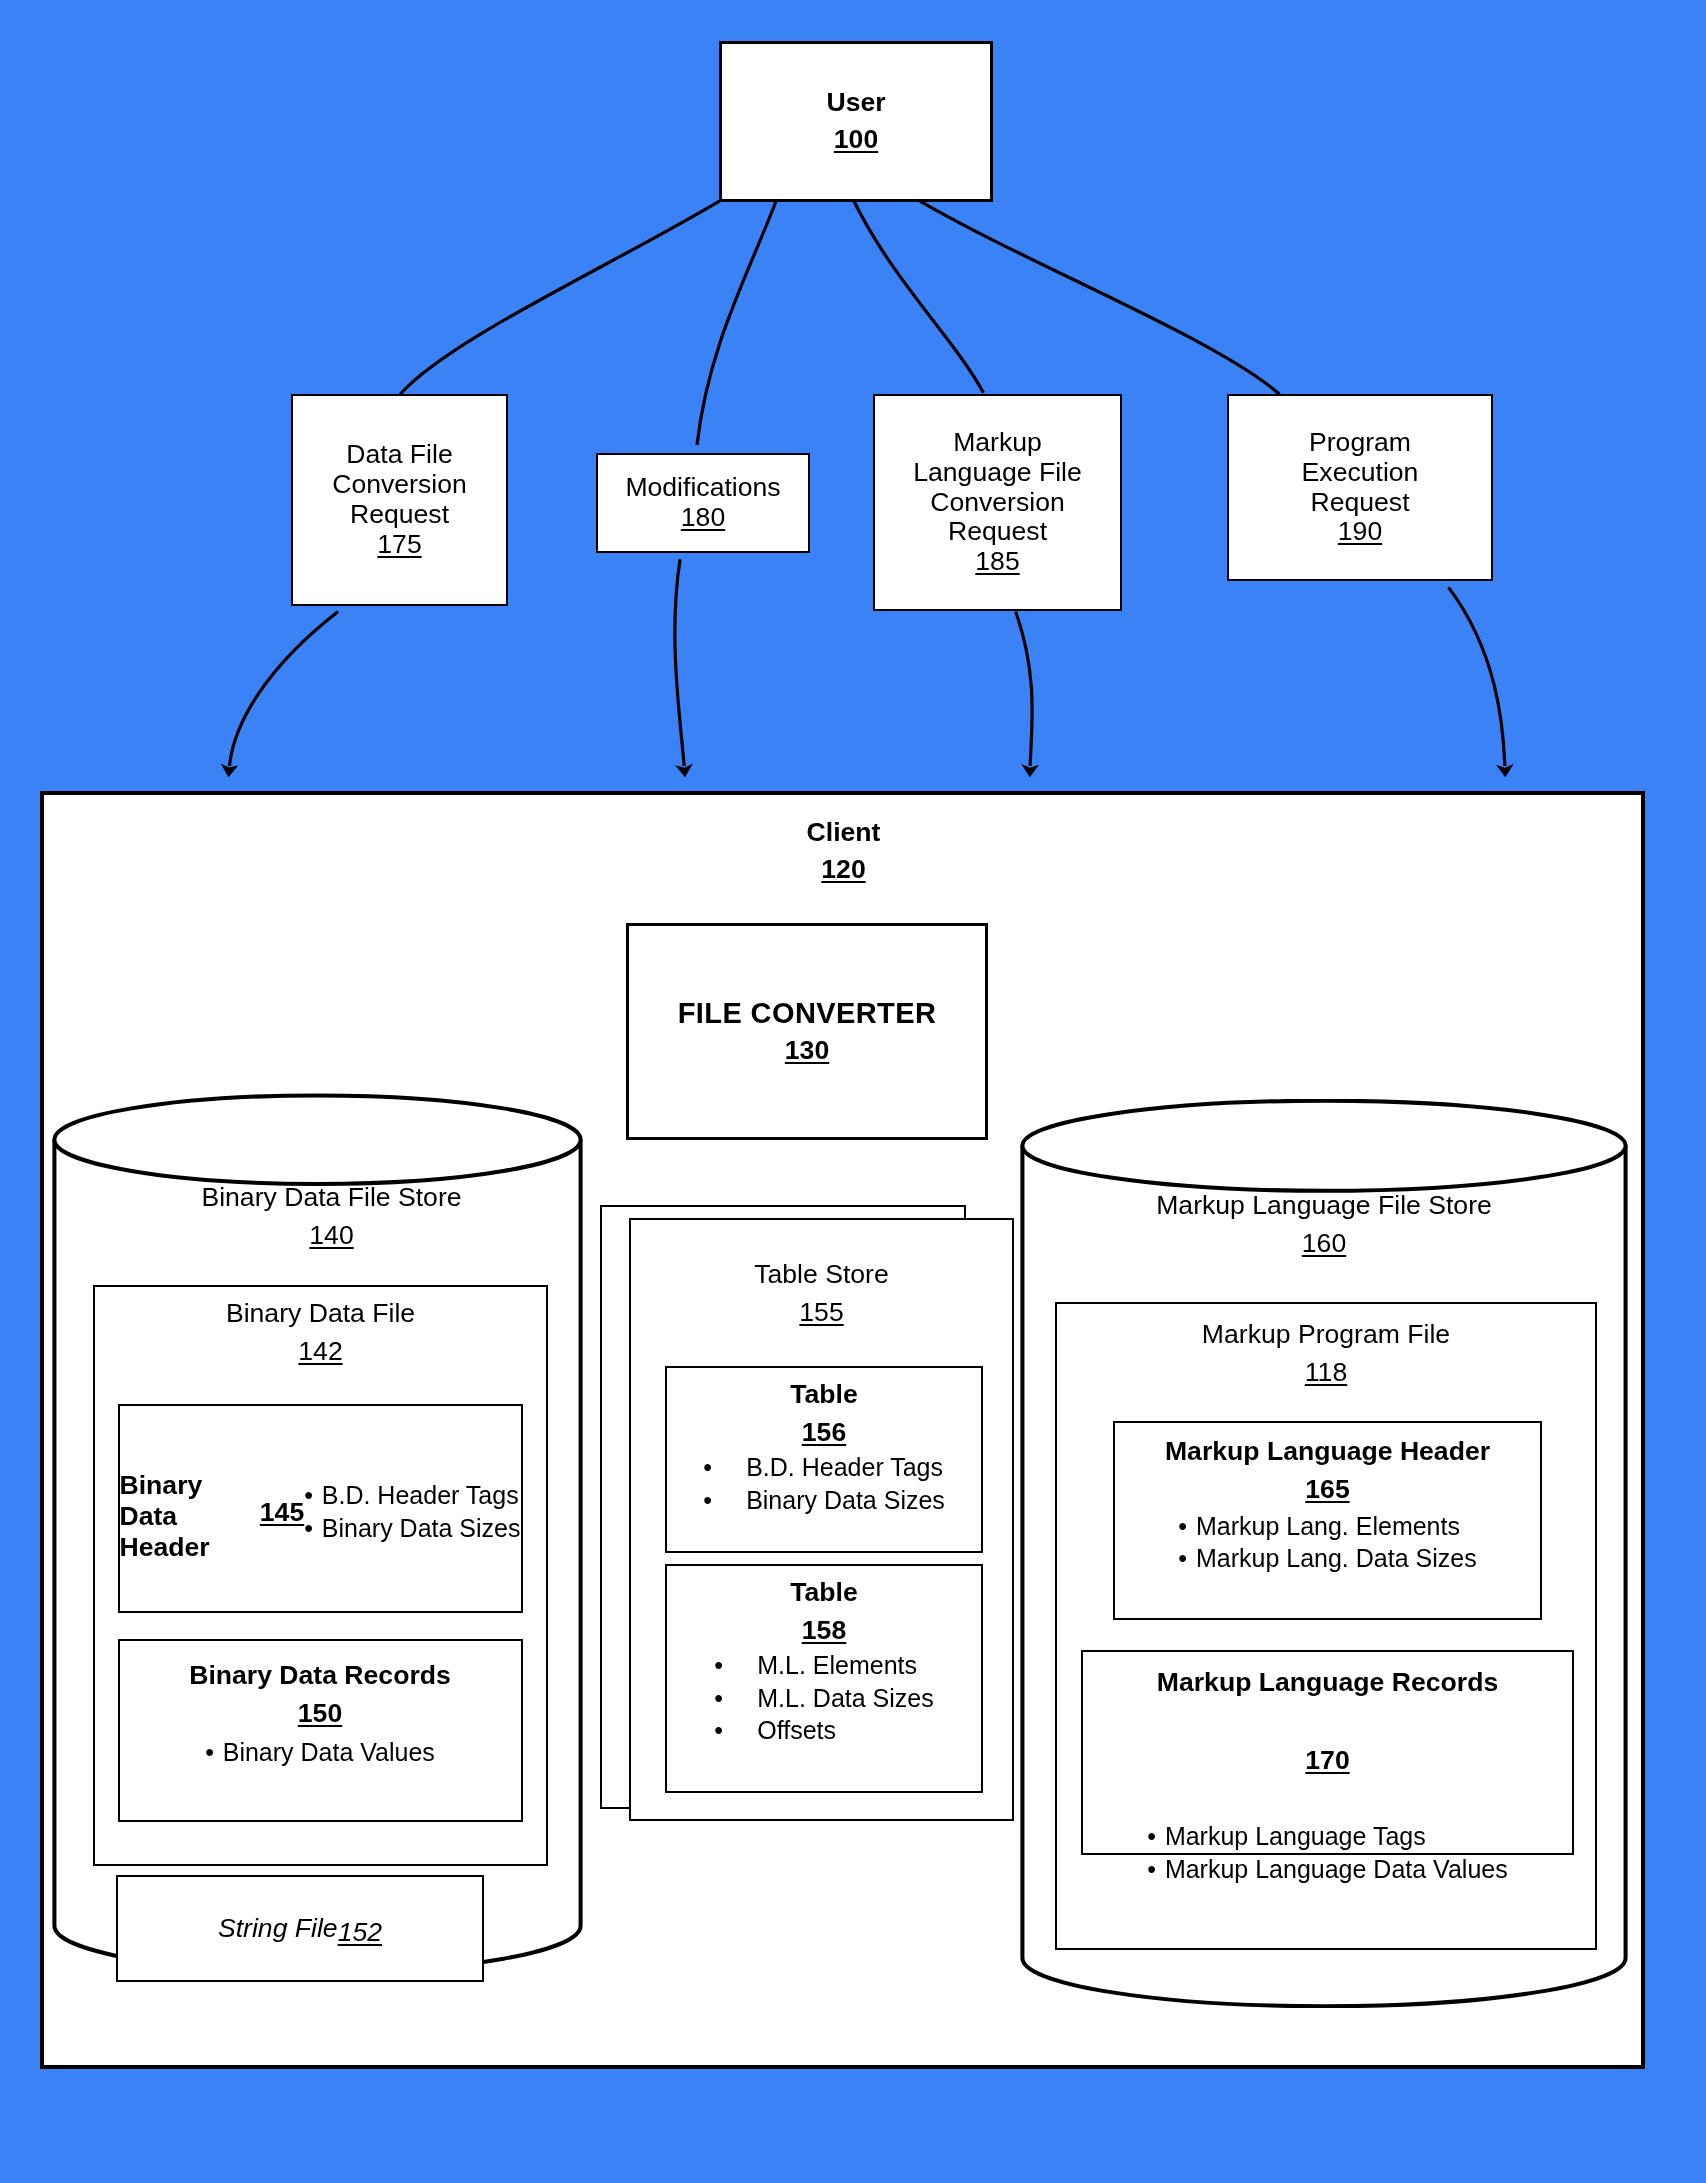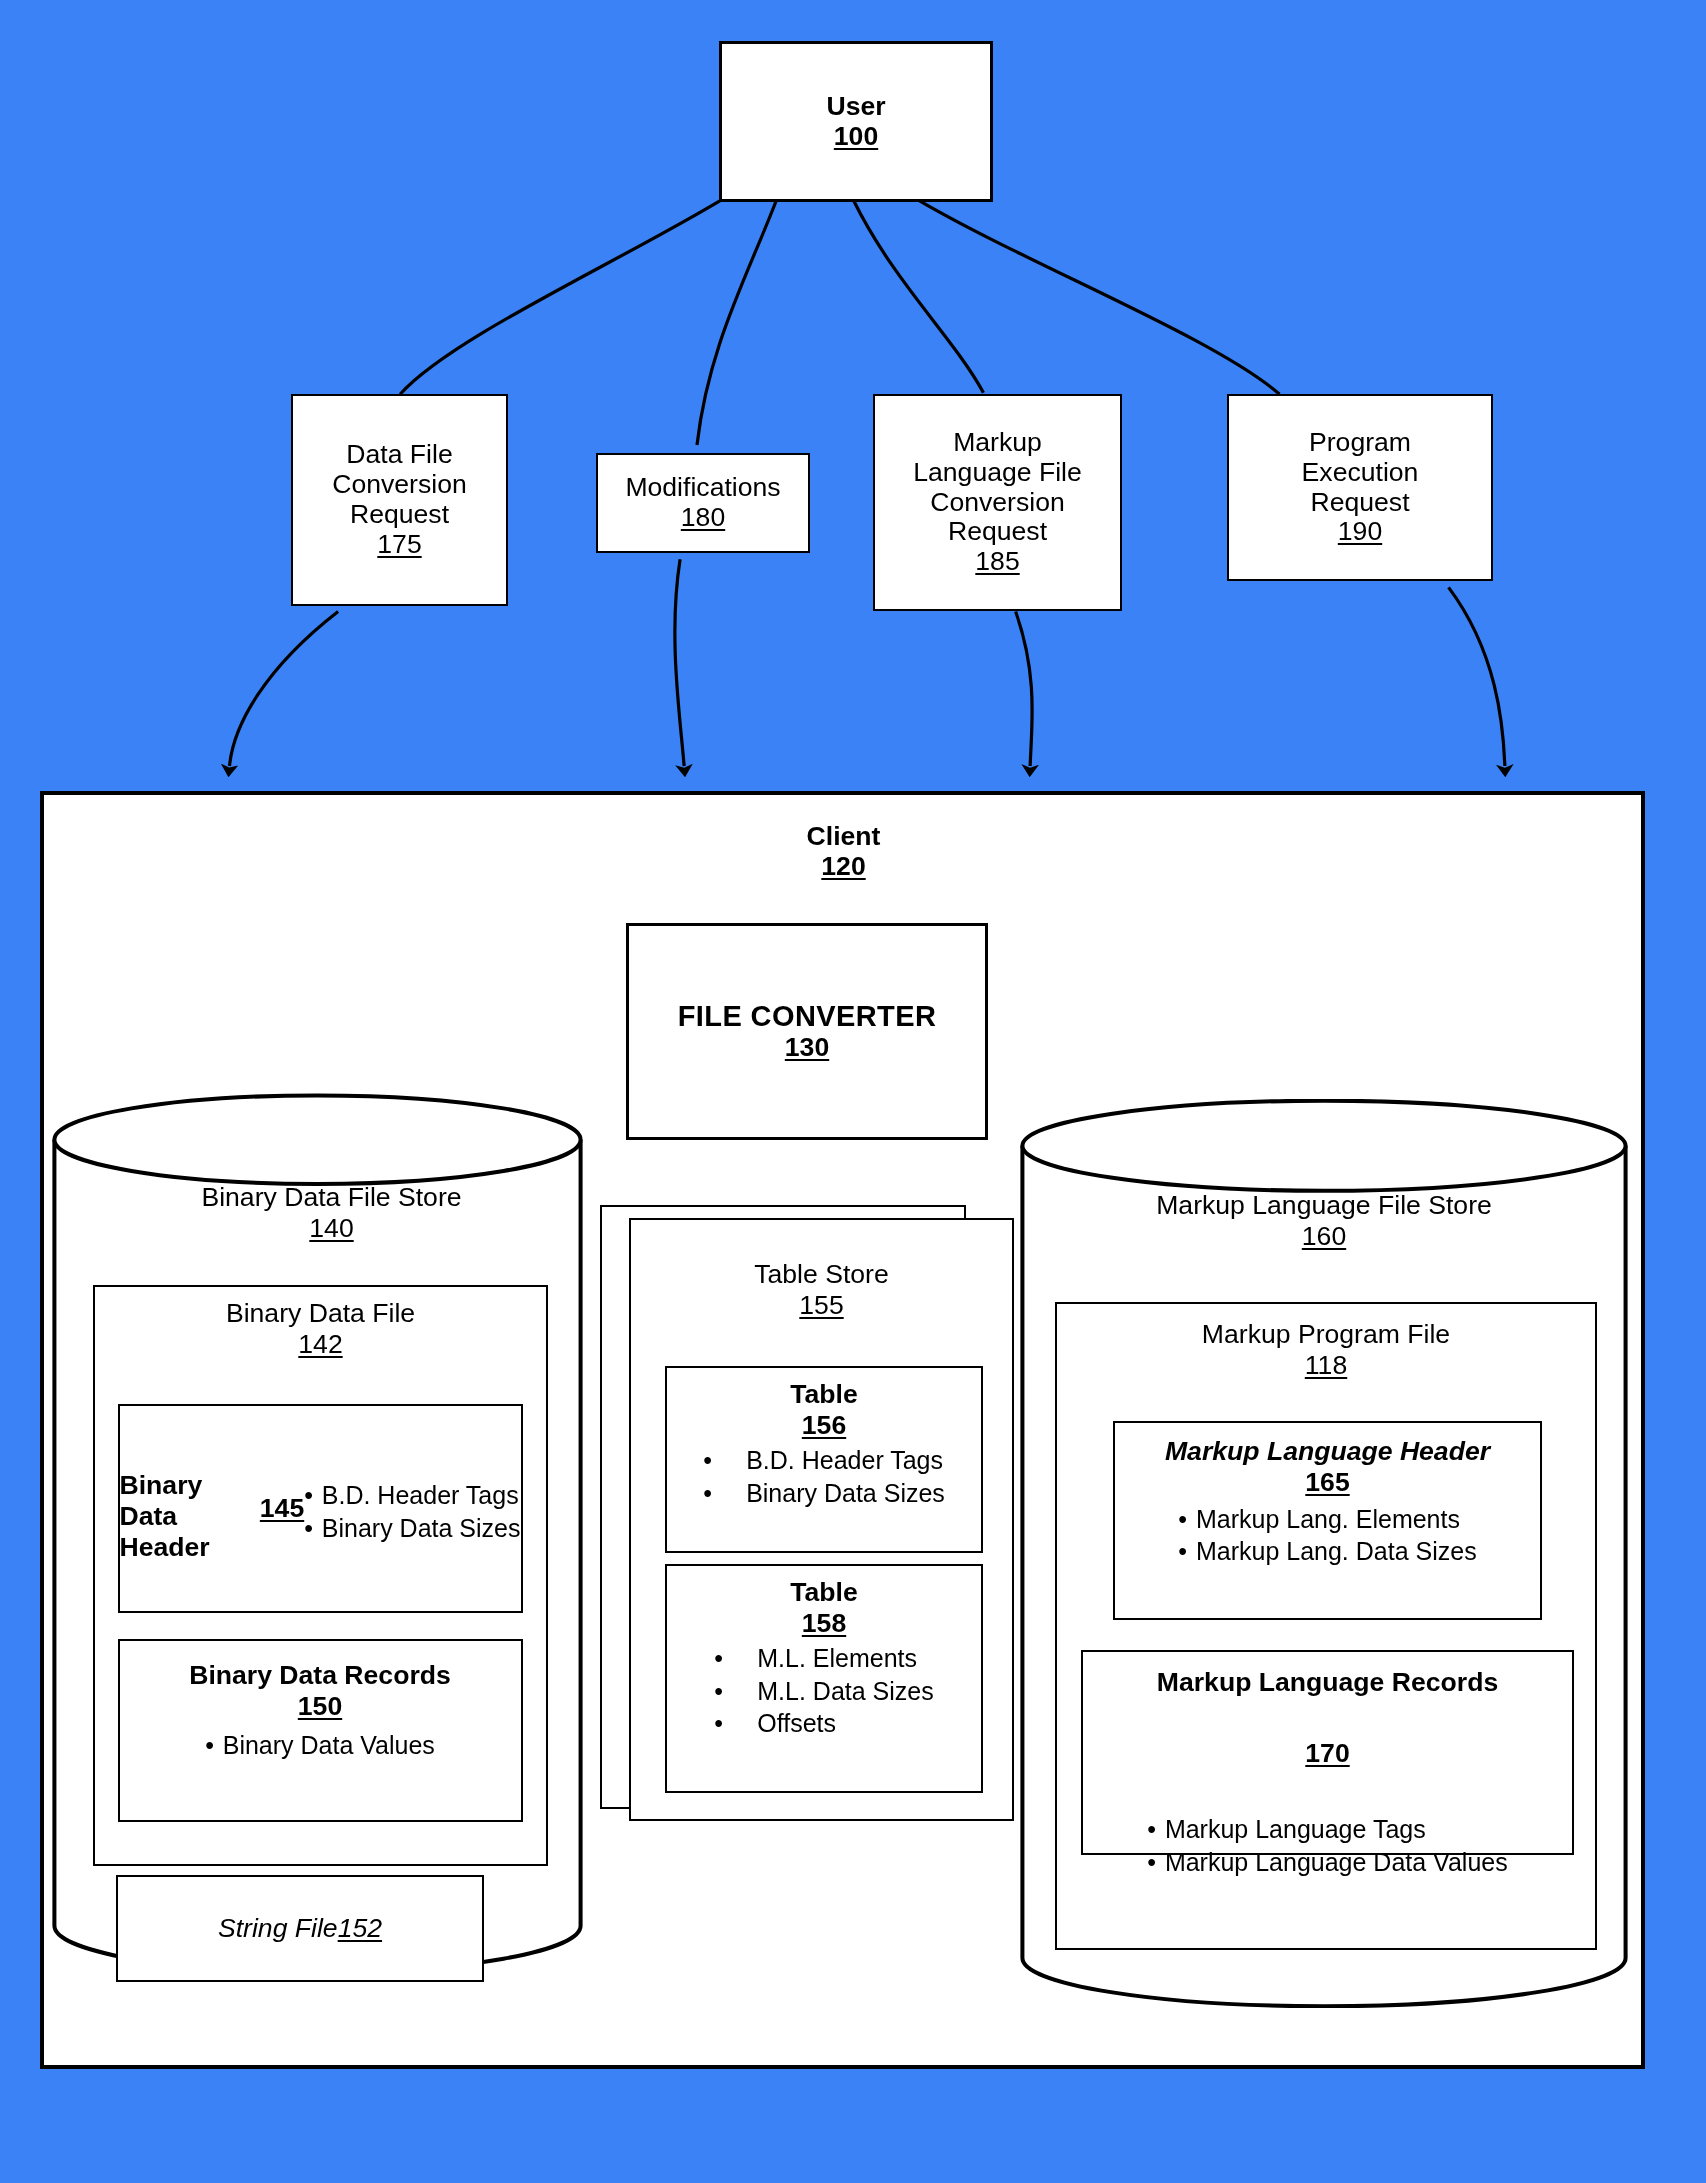--- a/index.html
+++ b/index.html
@@ -19,21 +19,21 @@
   .bullets li{font-size:25px;line-height:1.3;white-space:nowrap;}
   .bullets li::before{content:"\2022";display:inline-block;width:16px;margin-right:1.6px;}
   .bullets.wide li::before{width:43px;margin-right:0;text-align:left;}
   .cyl{position:absolute;}
   .cyl svg{position:absolute;left:0;top:0;}
   .cylbody{position:absolute;left:0;top:0;width:100%;height:100%;
            display:flex;flex-direction:column;align-items:center;}
   .stack-outer{position:absolute;border:2.4px solid #000;background:#fff;}
   .stack-inner{position:absolute;border:2.4px solid #000;background:#fff;
                display:flex;flex-direction:column;align-items:center;}
-  .cap{margin-top:0;}
+  .cap{margin-top:7px;}
 </style>
 </head>
 <body>
 
 <div id="stage">
 
   <svg id="wires" viewBox="0 0 2121 2713">
     <defs>
       <marker id="arrowThin" markerWidth="16" markerHeight="22" refX="2" refY="11" orient="auto" markerUnits="userSpaceOnUse">
         <path d="M0,0 L16,11 L0,22 L4,11 Z" fill="#000"></path>
@@ -195,21 +195,21 @@
       <div class="num cap">160</div>
     </div>
 
     <div class="bx-thin" style="position:absolute;left:35px;top:203px;width:538px;height:644px;
                 display:flex;flex-direction:column;align-items:center;background:#fff;">
       <div class="ttl" style="margin-top:14.5px;">Markup Program File</div>
       <div class="num cap">118</div>
 
       <div class="bx-thin" style="position:absolute;left:56px;top:117px;width:425px;height:195px;
                   display:flex;flex-direction:column;align-items:center;background:#fff;">
-        <div class="ttl-b" style="margin-top:13px;font-style:italic;">Markup Language Header</div>
+        <div class="ttl-b" style="margin-top:13px;">Markup Language Header</div>
         <div class="num-b cap">165</div>
         <ul class="bullets" style="margin-top:4.8px;">
           <li>Markup Lang. Elements</li>
           <li>Markup Lang. Data Sizes</li>
         </ul>
       </div>
 
       <div class="bx-thin" style="position:absolute;left:24px;top:346px;width:489px;height:201px;
                   display:flex;flex-direction:column;align-items:center;background:#fff;gap:40px;">
         <div class="ttl-b" style="margin-top:14.5px;">Markup Language Records</div>

